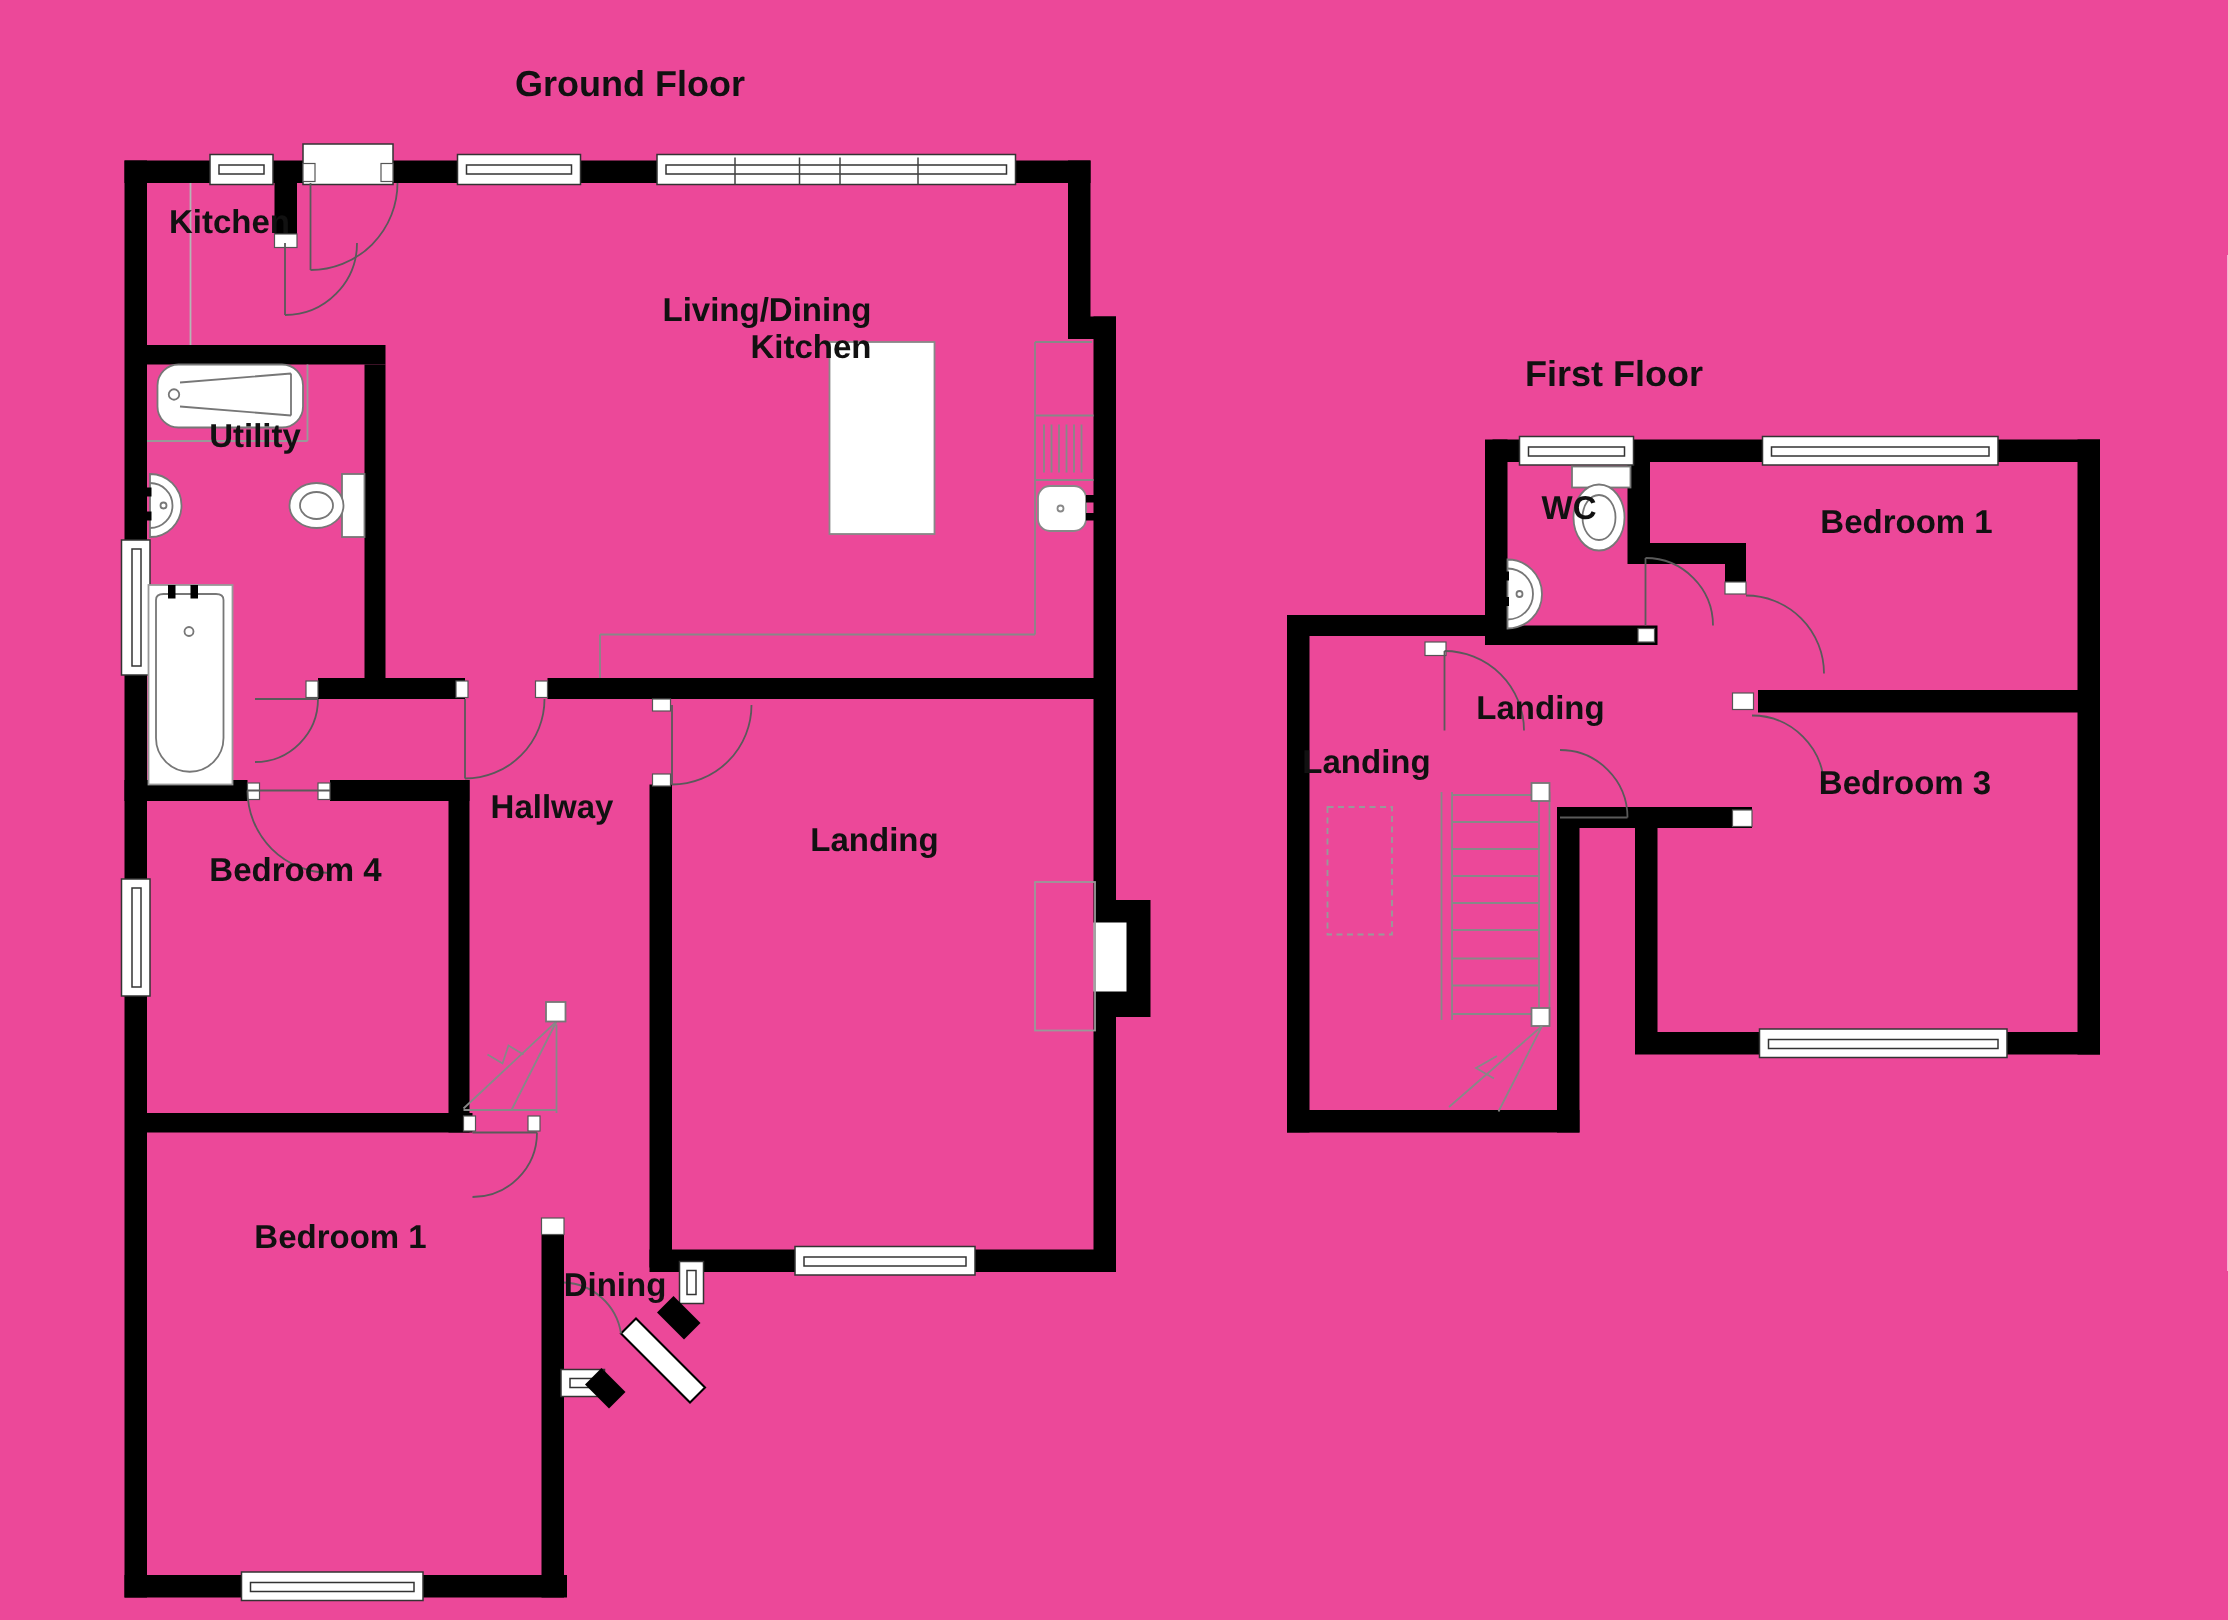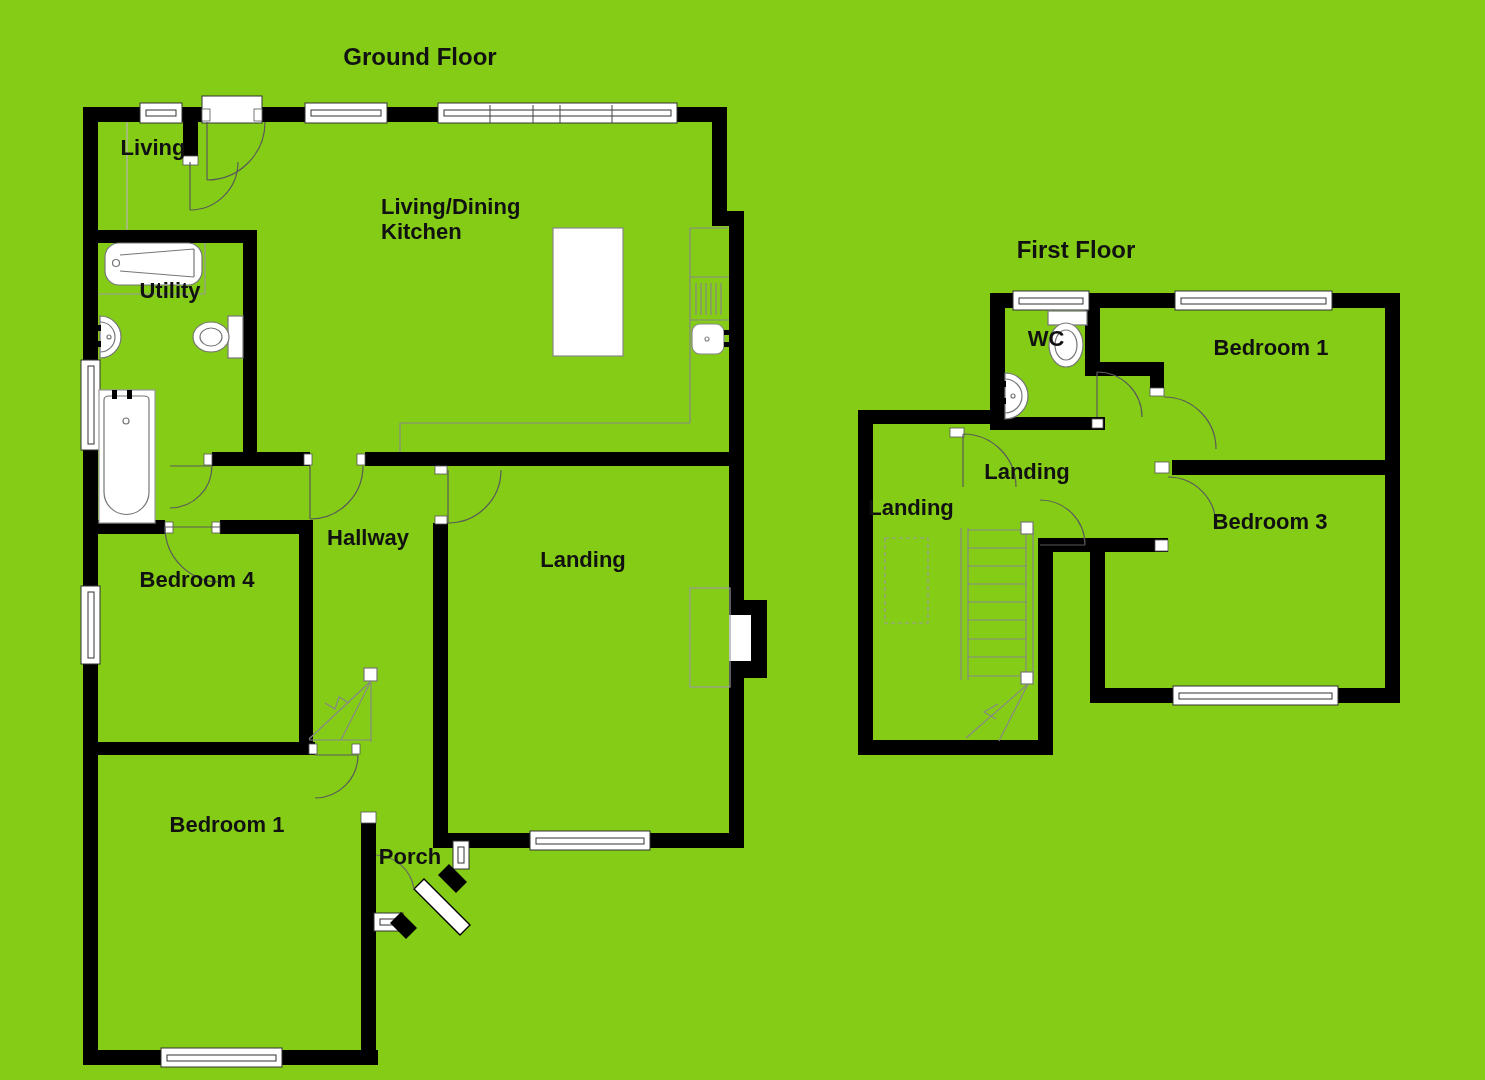--- a/index.html
+++ b/index.html
@@ -1,21 +1,21 @@
 <!DOCTYPE html>
 <html><head>
 <meta charset="utf-8">
 <style>
   html,body{margin:0;padding:0;background:#fff;}
-  .canvas{position:relative;width:1485px;height:1080px;background:#84cc16;overflow:hidden;
+  .canvas{position:relative;width:1485px;height:1080px;background:#ec4899;overflow:hidden;
           font-family:"Liberation Sans",sans-serif;}
   svg{position:absolute;left:0;top:0;}
   .floor-title{position:absolute;transform:translate(-50%,-50%);font-weight:bold;font-size:24px;color:#111;white-space:nowrap;}
   .room-label{position:absolute;transform:translate(-50%,-50%);font-weight:bold;font-size:22px;color:#111;white-space:nowrap;}
-  .room-label.wrap{white-space:normal;width:200px;text-align:left;line-height:1.15;}
+  .room-label.wrap{white-space:normal;width:200px;text-align:right;line-height:1.15;}
 </style>
 </head>
 <body>
 
 <div class="canvas">
 
 <svg width="1485" height="1080" viewBox="0 0 1485 1080">
 
   <g id="g-walls">
         <rect x="83" y="107" width="644" height="15" fill="#000000"></rect>
@@ -238,28 +238,28 @@
       <rect x="999" y="381" width="7" height="6" fill="#000" stroke="none"></rect>
       <rect x="999" y="398" width="7" height="6" fill="#000" stroke="none"></rect>
       <circle cx="1013" cy="396" r="2" fill="none"></circle>
     </g>
   </g>
 </svg>
 
 <div class="floor-title" style="left:420px;top:57px">Ground Floor</div>
 <div class="floor-title" style="left:1076px;top:250px">First Floor</div>
 
-<div class="room-label" style="left:153px;top:148px">Living</div>
+<div class="room-label" style="left:153px;top:148px">Kitchen</div>
 <div class="room-label wrap" style="left:481px;top:219px">Living/Dining Kitchen</div>
 <div class="room-label" style="left:170px;top:291px">Utility</div>
 <div class="room-label" style="left:197px;top:580px">Bedroom 4</div>
 <div class="room-label" style="left:368px;top:538px">Hallway</div>
 <div class="room-label" style="left:583px;top:560px">Landing</div>
 <div class="room-label" style="left:227px;top:825px">Bedroom 1</div>
-<div class="room-label" style="left:410px;top:857px">Porch</div>
+<div class="room-label" style="left:410px;top:857px">Dining</div>
 
 <div class="room-label" style="left:1046px;top:339px">WC</div>
 <div class="room-label" style="left:1271px;top:348px">Bedroom 1</div>
 <div class="room-label" style="left:1027px;top:472px">Landing</div>
 <div class="room-label" style="left:911px;top:508px">Landing</div>
 <div class="room-label" style="left:1270px;top:522px">Bedroom 3</div>
 
 </div>
 
 </body></html>

